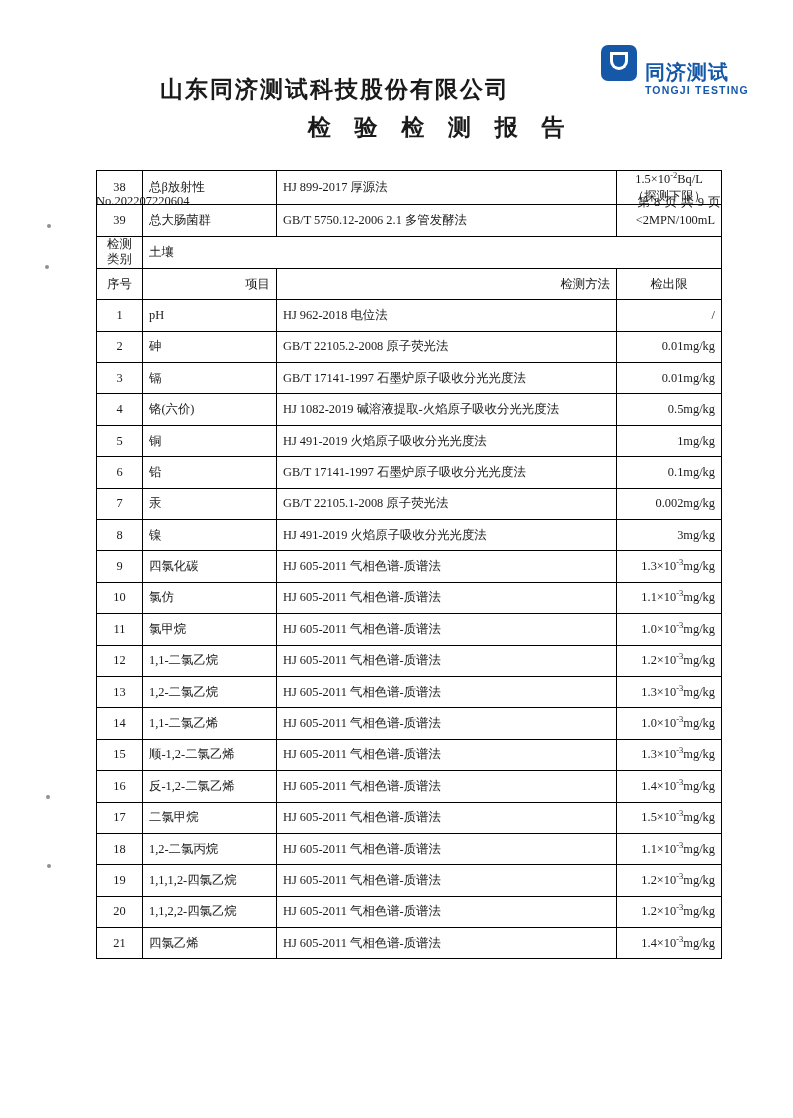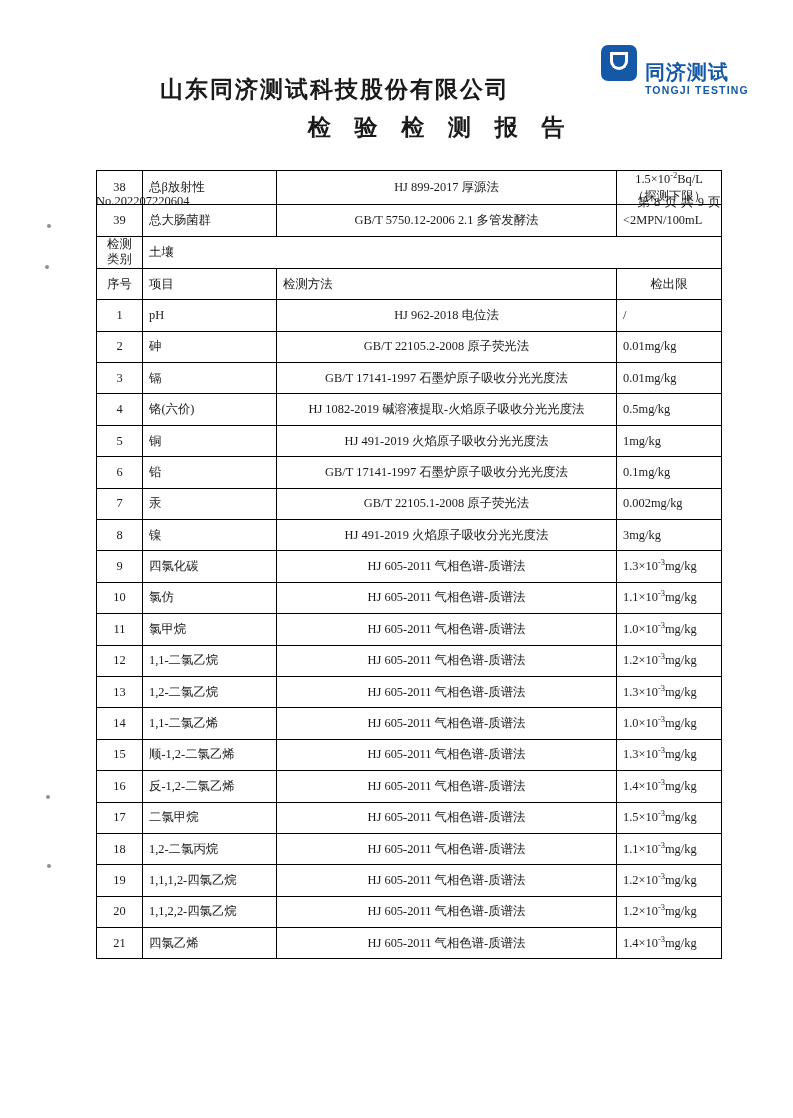--- a/index.html
+++ b/index.html
@@ -139,22 +139,22 @@
     vertical-align: middle;
     font-family: "Liberation Serif", serif;
   }
   col.c-no { width: 46px; }
   col.c-item { width: 134px; }
   col.c-method { width: 340px; }
   col.c-limit { width: 105px; }
 
   td.no { text-align: center; }
   td.item { text-align: left; padding-left: 10px; }
-  td.method { text-align: center; padding-left: 10px; }
-  td.limit { text-align: left; }
+  td.method { text-align: left; padding-left: 10px; }
+  td.limit { text-align: right; }
   td.limit-two {
     text-align: center;
     line-height: 1.35;
     padding-top: 2px;
     padding-bottom: 2px;
     border-radius: 8px;
   }
   td.slash { text-align: center; }
   .cat-label {
     text-align: center;
@@ -163,21 +163,21 @@
   }
   td.cat-name {
     text-align: left;
     padding-left: 10px;
   }
   td.hdr {
     text-align: center;
     font-weight: normal;
   }
   td.hdr.left {
-    text-align: left;
+    text-align: right;
   }
   sup {
     font-size: 8.5px;
     vertical-align: super;
     line-height: 0;
   }
   
   .ink {
     position: absolute;
     background: #6b6b6b;

